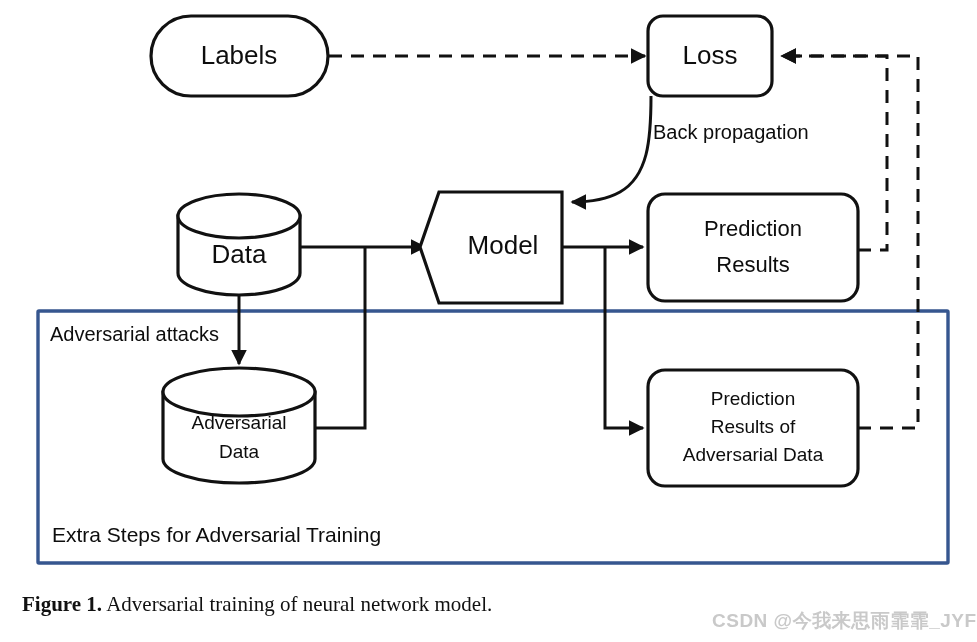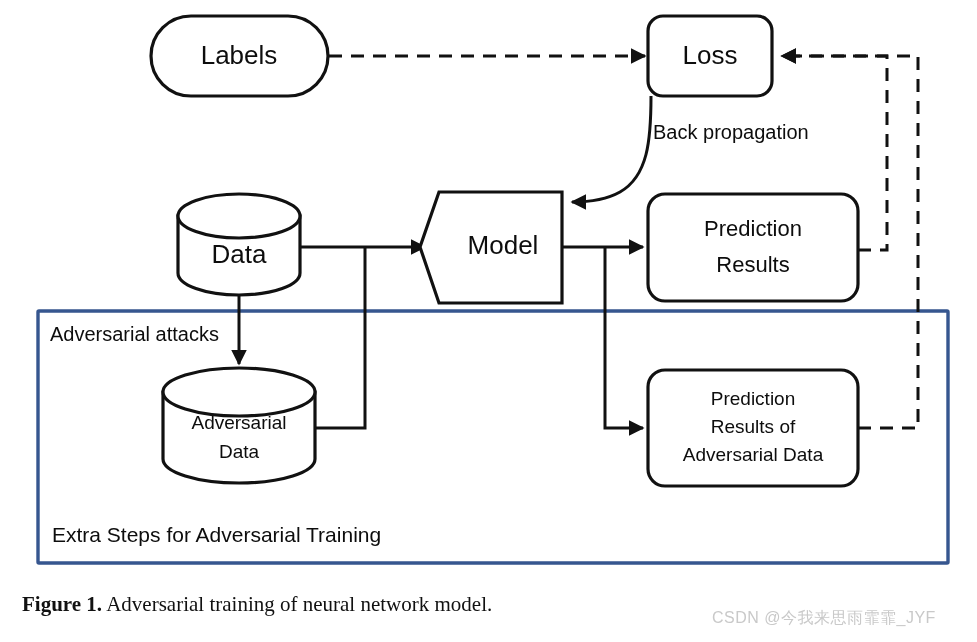--- a/index.html
+++ b/index.html
@@ -65,24 +65,25 @@
     white-space: nowrap;
   }
   #caption-text .fig-num {
     font-weight: bold;
   }
   #watermark {
     position: absolute;
     left: 712px;
     top: 26px;
     font-family: "Liberation Sans", sans-serif;
-    font-size: 16px;
+    font-size: 19px;
     color: #c9c9c9;
     white-space: nowrap;
     letter-spacing: 0.5px;
+    font-weight: bold;
   }
 </style>
 </head>
 <body>
 
 <div id="figure-root">
 
   <svg id="diagram-svg" viewBox="0 0 977 580">
     <defs>
       <marker id="arrowSolid" viewBox="0 0 10 10" refX="9" refY="5" markerWidth="5.2" markerHeight="5.2" orient="auto-start-reverse">

